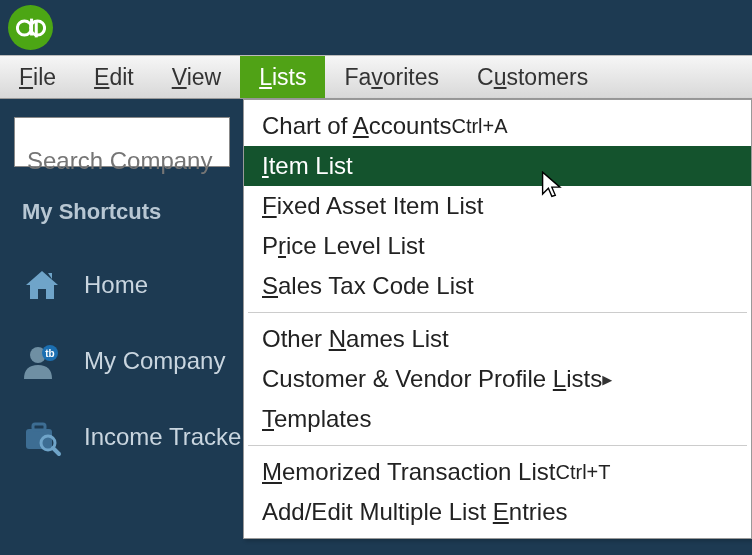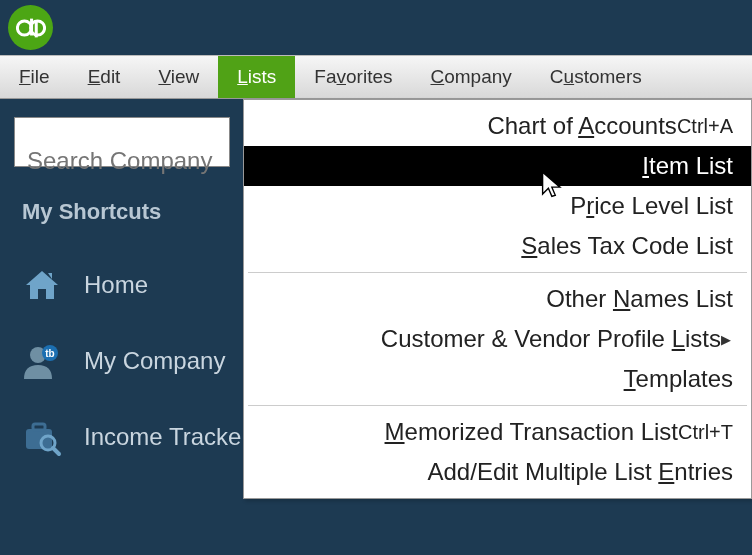--- a/index.html
+++ b/index.html
@@ -29,21 +29,21 @@
 .menubar {
   background: linear-gradient(to bottom, #f6f6f6, #d8d8d8);
   border-top: 1px solid #bbb;
   border-bottom: 1px solid #999;
   height: 44px;
   display: flex;
   align-items: center;
 }
 .menu-item {
   padding: 0 19px;
-  font-size: 19px;
+  font-size: 23px;
   color: #333;
   height: 100%;
   display: flex;
   align-items: center;
   cursor: default;
 }
 .menu-item.active {
   background: #50a216;
   color: #fff;
   justify-content: center;
@@ -110,26 +110,26 @@
   width: 509px;
   background: #fff;
   border: 1px solid #999;
   box-shadow: 2px 2px 4px rgba(0,0,0,0.2);
   padding: 6px 0;
   font-size: 24px;
   color: #222;
 }
 .dd-item {
   display: flex;
-  justify-content: flex-end;
+  justify-content: flex-start;
   align-items: center;
   padding: 6px 18px 6px 18px;
 }
 .dd-item.highlight {
-  background: #000000;
+  background: #14532d;
   color: #fff;
 }
 .dd-sep {
   height: 1px;
   background: #ccc;
   margin: 6px 4px;
 }
 .dd-arrow {
   font-size: 13px;
   color: #333;
@@ -168,23 +168,20 @@
       <span><span class="u">E</span>dit</span>
     </div>
   <div class="menu-item">
       <span><span class="u">V</span>iew</span>
     </div>
   <div class="menu-item active">
       <span><span class="u">L</span>ists</span>
     </div>
   <div class="menu-item">
       <span>Fa<span class="u">v</span>orites</span>
-    </div>
-  <div class="menu-item">
-      <span><span class="u">C</span>ompany</span>
     </div>
   <div class="menu-item">
       <span>C<span class="u">u</span>stomers</span>
     </div>
 </div>
 
 <div class="search-area">
   <div class="search-box">
     <input type="text" placeholder="Search Company" style="">
   </div>
@@ -230,20 +227,23 @@
 
 <div class="dropdown">
   <div class="dd-item">
     <span><span>Chart of </span><span class="u">A</span><span>ccounts</span></span>
     <span class="dd-shortcut">Ctrl+A</span>
   </div>
   <div class="dd-item highlight">
     <span><span></span><span class="u">I</span><span>tem List</span></span>
   </div>
   <div class="dd-item">
+    <span><span></span><span class="u">F</span><span>ixed Asset Item List</span></span>
+  </div>
+  <div class="dd-item">
     <span><span>P</span><span class="u">r</span><span>ice Level List</span></span>
   </div>
   <div class="dd-item">
     <span><span></span><span class="u">S</span><span>ales Tax Code List</span></span>
   </div>
   <div class="dd-sep"></div>
   <div class="dd-item">
     <span><span>Other </span><span class="u">N</span><span>ames List</span></span>
   </div>
   <div class="dd-item">

